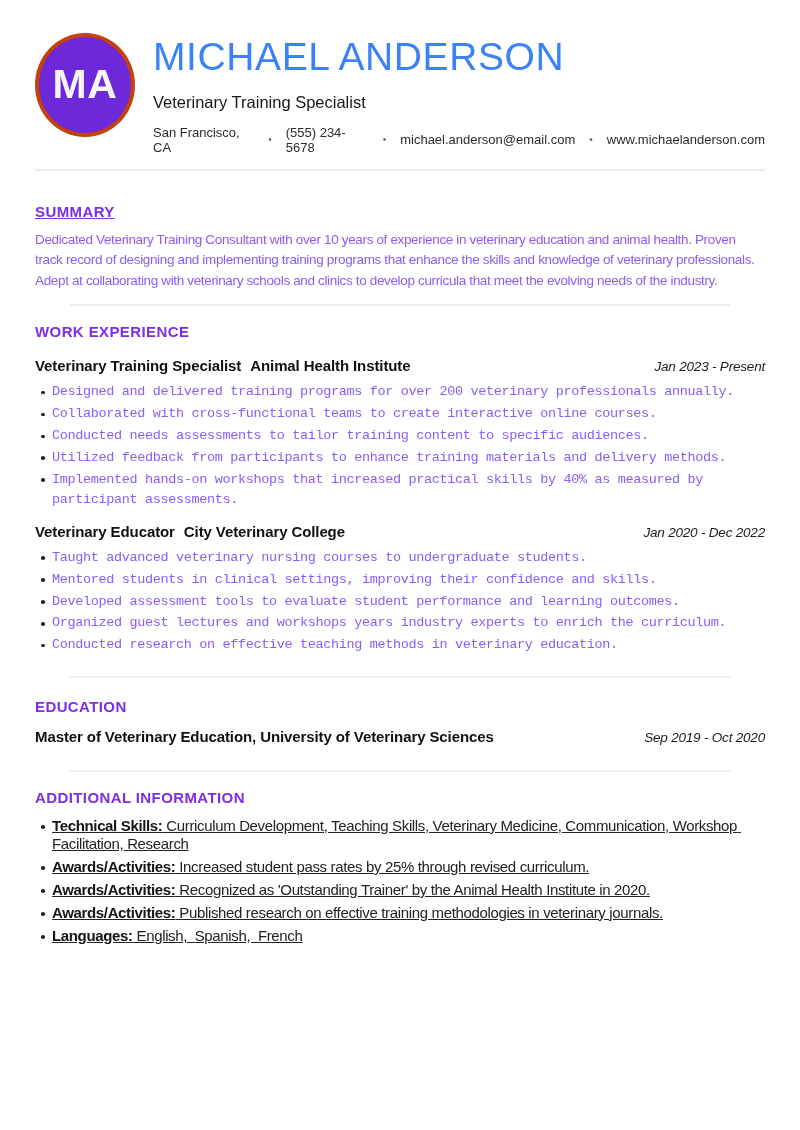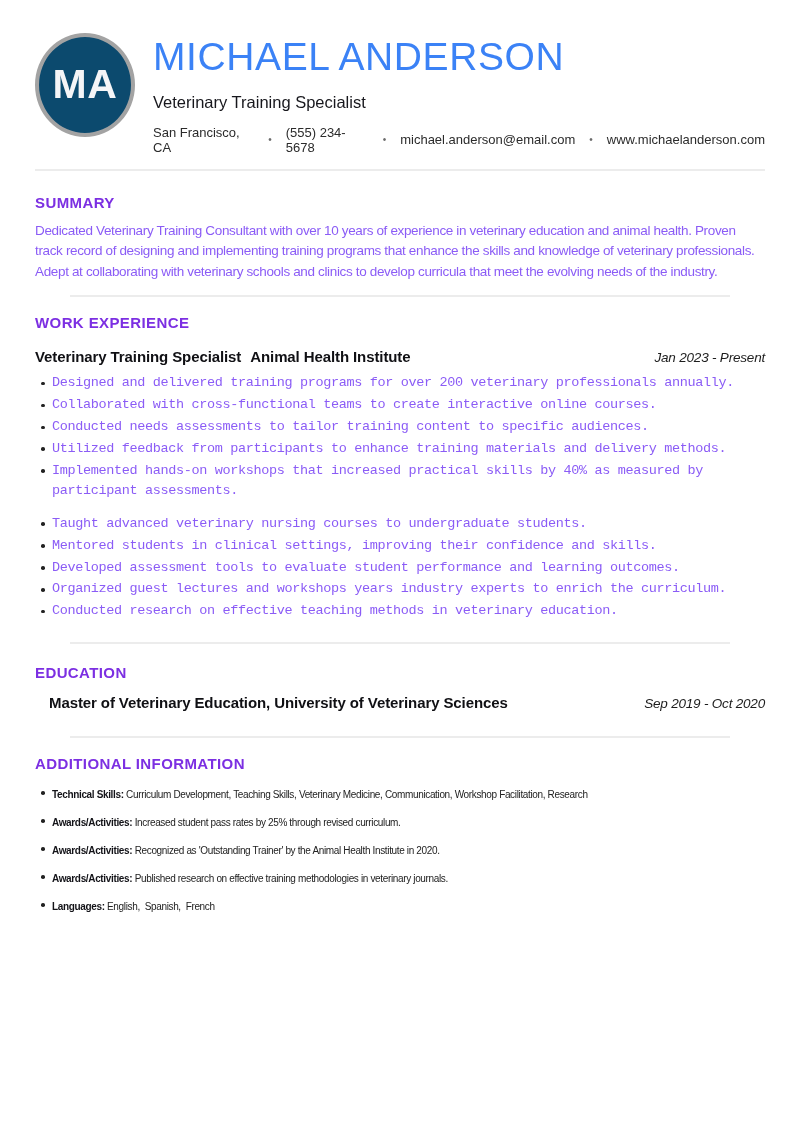--- a/index.html
+++ b/index.html
@@ -11,22 +11,22 @@
     color: #202020;
     overflow: hidden;
   }
   .page { width: 800px; height: 1130px; background: #fff; }
 
   
   .header { display: flex; padding: 33px 35px 0 35px; gap: 18px; }
   .avatar {
     width: 100px; height: 104px; flex: 0 0 100px;
     border-radius: 50%;
-    background: #0c4a6e;
-    border: 4px solid #a3a3a3;
+    background: #6d28d9;
+    border: 4px solid #c2410c;
     display: flex; align-items: center; justify-content: center;
   }
   .avatar span {
     color: #f5f5f7; font-size: 41px; font-weight: 600; letter-spacing: 0.5px;
     line-height: 1; transform: translateY(-1px);
   }
   .header-info { padding-top: 2px; min-width: 0; }
   .name {
     margin: 0; font-size: 39px; line-height: 1.12; font-weight: 400;
     letter-spacing: 0.6px; color: #3b82f6;
@@ -39,21 +39,21 @@
   .divider { height: 2px; background: #ececec; margin-left: 35px; margin-right: 35px; }
   .d1 { margin-top: 14px; }
   .d2 { margin-top: 13px; }
   .d3 { margin-top: 20px; }
   .d4 { margin-top: 25px; }
   main { padding: 0 35px; }
   .section-heading {
     font-size: 15px; font-weight: 700; letter-spacing: 0.4px;
     color: #7C2FE2;
   }
-  .h-summary { margin-top: 23px; }
+  .h-summary { margin-top: 32px; text-decoration: underline; }
   .h-work { margin-top: 17px; }
   .h-edu { margin-top: 20px; }
   .h-add { margin-top: 17px; }
 
   .body-text {
     font-size: 13.5px; line-height: 20.5px; letter-spacing: -0.35px; color: #8b5cf6;
   }
   .summary-text { margin-top: 10px; }
 
   
@@ -68,27 +68,27 @@
   ul.bullets li {
     position: relative; padding-left: 17px; margin-bottom: 1.4px;
   }
   ul.bullets li::before {
     content: ""; position: absolute; left: 6px; top: 8.6px;
     width: 3.6px; height: 3.6px; border-radius: 50%; background: #222;
   }
 
   
   .edu-row { margin-top: 13px; }
-  .edu-degree { font-size: 15px; font-weight: 700; color: #101014; letter-spacing: -0.1px; margin-left: 14px; }
+  .edu-degree { font-size: 15px; font-weight: 700; color: #101014; letter-spacing: -0.1px; }
 
   
   ul.add-list { list-style: none; margin: 11px 0 0 0; padding: 0; }
   ul.add-list li {
     position: relative; padding-left: 17px; margin-bottom: 5px;
-    font-size: 10px; line-height: 23px; letter-spacing: -0.35px; color: #222;
+    font-size: 15px; line-height: 18px; letter-spacing: -0.35px; color: #222; text-decoration: underline;
   }
   ul.add-list li::before {
     content: ""; position: absolute; left: 6px; top: 8.2px;
     width: 3.6px; height: 3.6px; border-radius: 50%; background: #222;
   }
   .item-label { font-weight: 700; color: #131318; }
   .ws { white-space: pre-wrap; }
 </style>
 </head>
 <body>
@@ -138,20 +138,26 @@
         <ul class="bullets body-text">
           <li>Designed and delivered training programs for over 200 veterinary professionals annually.</li>
           <li>Collaborated with cross-functional teams to create interactive online courses.</li>
           <li>Conducted needs assessments to tailor training content to specific audiences.</li>
           <li>Utilized feedback from participants to enhance training materials and delivery methods.</li>
           <li>Implemented hands-on workshops that increased practical skills by 40% as measured by participant assessments.</li>
         </ul>
       </div>
 
       <div class="job2">
+        <div class="row-between">
+          <div class="job-title-line">
+            <span>Veterinary Educator</span><span class="job-company">City Veterinary College</span>
+          </div>
+          <span class="date">Jan 2020 - Dec 2022</span>
+        </div>
         <ul class="bullets body-text">
           <li>Taught advanced veterinary nursing courses to undergraduate students.</li>
           <li>Mentored students in clinical settings, improving their confidence and skills.</li>
           <li>Developed assessment tools to evaluate student performance and learning outcomes.</li>
           <li>Organized guest lectures and workshops years industry experts to enrich the curriculum.</li>
           <li>Conducted research on effective teaching methods in veterinary education.</li>
         </ul>
       </div>
     </section>
 

